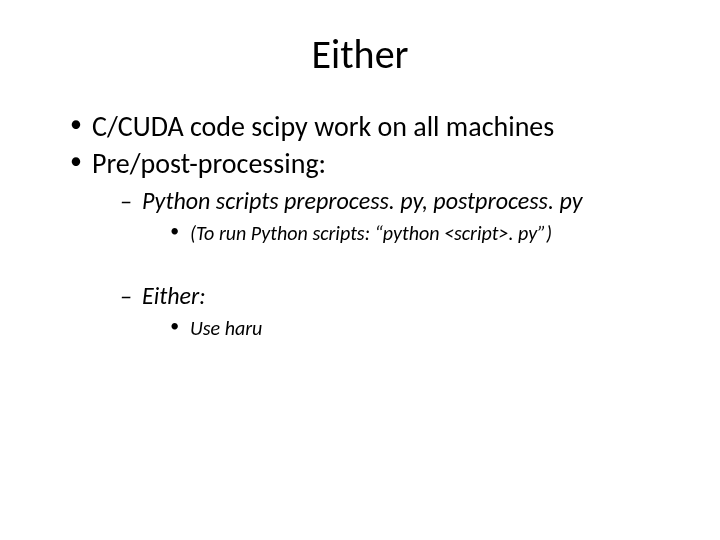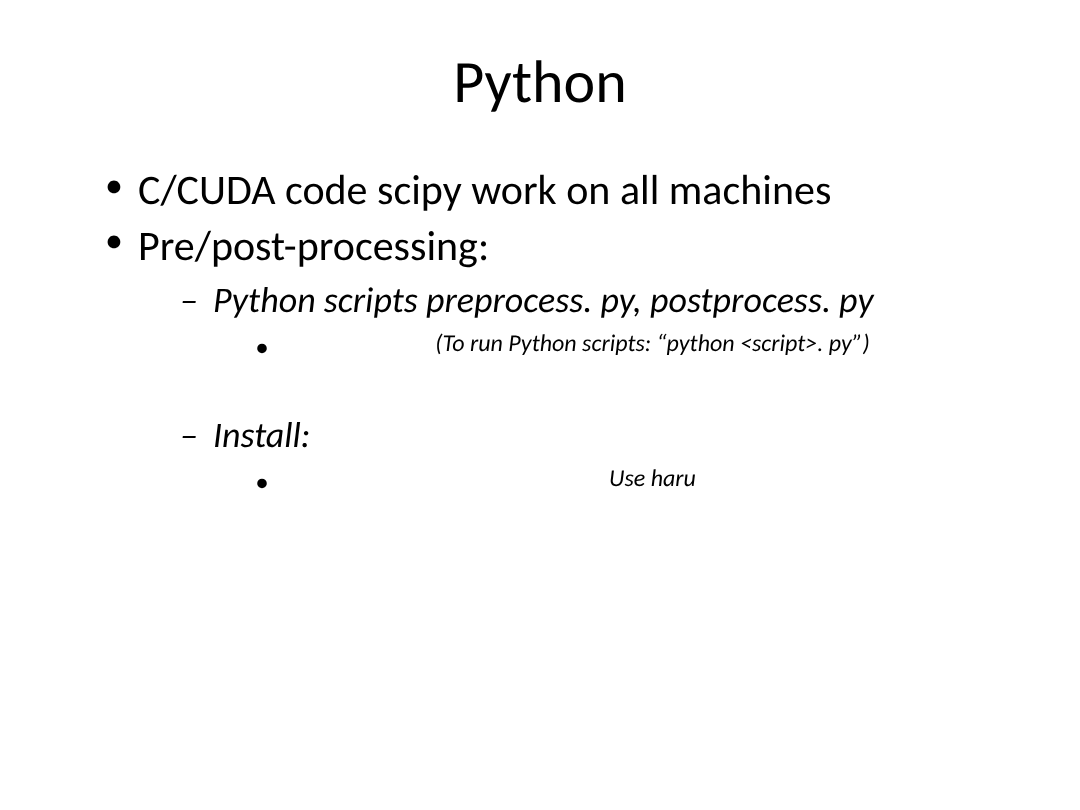--- a/index.html
+++ b/index.html
@@ -59,23 +59,22 @@
   ul.level2 > li::before {
     content: "–";
     position: absolute;
     left: 0;
     top: 0;
   }
   ul.level3 {
     list-style: none;
     padding-left: 28px;
     margin: 4px 0 0 0;
-    font-size: 16px;
+    font-size: 20px;
     line-height: 1.3;
-    text-align: center;
   }
   ul.level3 > li {
     position: relative;
     padding-left: 20px;
     margin-bottom: 2px;
   }
   ul.level3 > li::before {
     content: "•";
     position: absolute;
     left: 0;
@@ -83,42 +82,42 @@
     font-size: 18px;
   }
   .gap {
     height: 28px;
   }
 </style>
 </head>
 <body>
 
 <div class="slide">
-  <div class="title">Python</div>
+  <div class="title">Either</div>
 
   <ul class="level1">
     <li>
       <span>C/CUDA code scipy work on all machines</span>
     </li>
     <li>
       <span>Pre/post-processing:</span>
       <ul class="level2">
         <li>
           <span>Python scripts preprocess. py, postprocess. py</span>
           <ul class="level3">
             <li>
               <span>(To run Python scripts: “python &lt;script&gt;. py”)</span>
             </li>
           </ul>
         </li>
       </ul>
       <div class="gap"></div>
       <ul class="level2">
         <li>
-          <span>Install:</span>
+          <span>Either:</span>
           <ul class="level3">
             <li>
               <span>Use haru</span>
             </li>
           </ul>
         </li>
       </ul>
     </li>
   </ul>
 </div>

